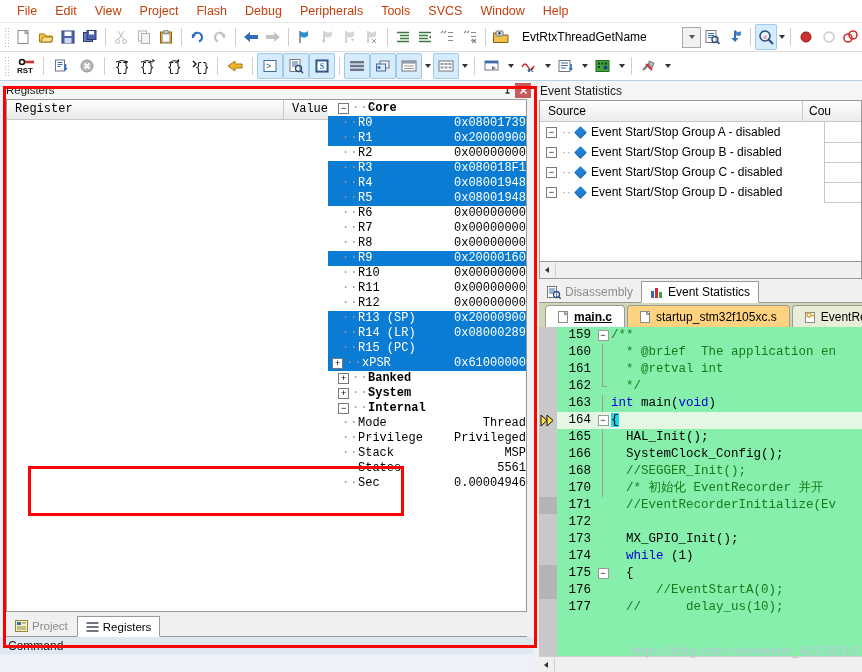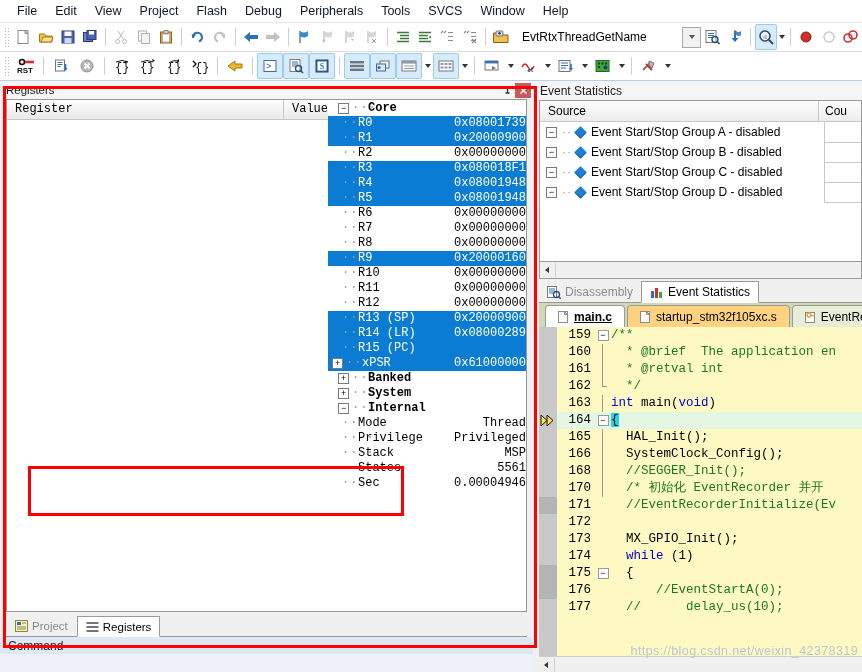--- a/index.html
+++ b/index.html
@@ -4,21 +4,21 @@
 <style>
   html,body{margin:0;padding:0;}
   body{width:862px;height:672px;background:#f0f0f0;
        font-family:"Liberation Sans",sans-serif;font-size:12px;color:#000;
        overflow:hidden;position:relative;}
   .app{position:absolute;inset:0;display:flex;flex-direction:column;background:#f5f5f5;}
 
   
   .menubar{height:22px;background:#ffffff;display:flex;align-items:center;
            padding-left:8px;border-bottom:1px solid #e8e8e8;}
-  .menubar .mi{padding:2px 9px;font-size:12.5px;color:#0f172a;cursor:default;}
+  .menubar .mi{padding:2px 9px;font-size:12.5px;color:#c2410c;cursor:default;}
 
   
   .tbrow{height:28px;background:#ffffff;display:flex;align-items:center;
          border-bottom:1px solid #dcdcdc;padding-left:4px;}
   .tbrow.second{border-bottom:1px solid #b9cfe3;}
   .grip{width:6px;height:20px;margin-right:3px;
         background-image:radial-gradient(#b9b9b9 40%,transparent 41%);
         background-size:3px 3px;}
   .tbtn{width:24px;height:24px;display:flex;align-items:center;justify-content:center;
         position:relative;border:1px solid transparent;border-radius:2px;}
@@ -76,21 +76,21 @@
   
   .rightcol{flex:1;display:flex;flex-direction:column;min-width:0;background:#f0f0f0;}
   .evwrap{height:198px;display:flex;flex-direction:column;}
   .evhdr{height:19px;display:flex;align-items:center;padding-left:7px;font-size:12px;
          background:#f5f5f5;color:#1b1b1b;}
   .evtable{flex:1;margin:0 0 0 6px;border:1px solid #9a9a9a;background:#fff;
            display:flex;flex-direction:column;min-height:0;}
   .evcols{height:20px;display:flex;border-bottom:1px solid #c8c8c8;
           background:linear-gradient(#fdfdfd,#ececec);gap:16px;}
   .evcols .s{flex:1;padding:3px 0 0 8px;font-size:12px;}
-  .evcols .c{width:36px;padding:3px 0 0 6px;font-size:12px;border-left:1px solid #c8c8c8;}
+  .evcols .c{width:36px;padding:3px 16px 0 6px;font-size:12px;border-left:1px solid #c8c8c8;}
   .evrows{flex:1;overflow:hidden;}
   .evrow{height:20px;display:flex;align-items:center;font-size:12px;}
   .evrow .src{flex:1;display:flex;align-items:center;padding-left:6px;gap:2px;}
   .evrow .cnt{width:36px;height:20px;border-left:1px solid #c8c8c8;border-bottom:1px solid #c8c8c8;}
   .dia{width:9px;height:9px;background:#1f7fd6;transform:rotate(45deg);
        border-radius:1px;margin:0 4px 0 2px;
        box-shadow:inset -1px -1px 0 rgba(0,0,0,.25);}
   .evscroll{height:16px;margin:0 0 0 6px;border:1px solid #9a9a9a;border-top:none;
             background:#f0f0f0;display:flex;align-items:center;}
   .sbtn{width:15px;height:14px;background:#f0f0f0;border-right:1px solid #cfcfcf;
@@ -105,21 +105,21 @@
 
   
   .edwrap{flex:1;margin-left:6px;display:flex;flex-direction:column;min-height:0;background:#fff;}
   .filetabs{height:24px;background:#cfd9b4;display:flex;align-items:flex-end;padding-left:6px;gap:2px;}
   .ftab{height:21px;display:flex;align-items:center;gap:5px;padding:0 12px;font-size:12px;
         border:1px solid #9a9a9a;border-bottom:none;border-radius:4px 4px 0 0;}
   .ftab.active{background:#fff;}
   .ftab.mod{background:#ffd27f;}
   .ftab.plain{background:#e8edd7;}
   .ftab .lbl{font-weight:bold;text-decoration:underline;}
-  .code{flex:1;display:flex;min-height:0;overflow:hidden;background:#fef9c3;
+  .code{flex:1;display:flex;min-height:0;overflow:hidden;background:#86efac;
         font-family:"Liberation Mono",monospace;font-size:12.5px;}
   .gutter{width:18px;background:#c8c8c8;flex:none;position:relative;}
   .gmark{position:absolute;left:0;width:18px;height:17px;background:#b4b4b4;}
   .arrowpc{position:absolute;left:1px;width:16px;height:17px;
            display:flex;align-items:center;justify-content:center;}
   .lines{flex:1;min-width:0;position:relative;}
   .cline{height:17px;line-height:17px;display:flex;white-space:pre;}
   .cline.cur{background:#e3f7e3;}
   .lnum{width:34px;text-align:right;color:#000;flex:none;padding-right:4px;}
   .fold{width:16px;flex:none;display:flex;align-items:center;justify-content:center;

